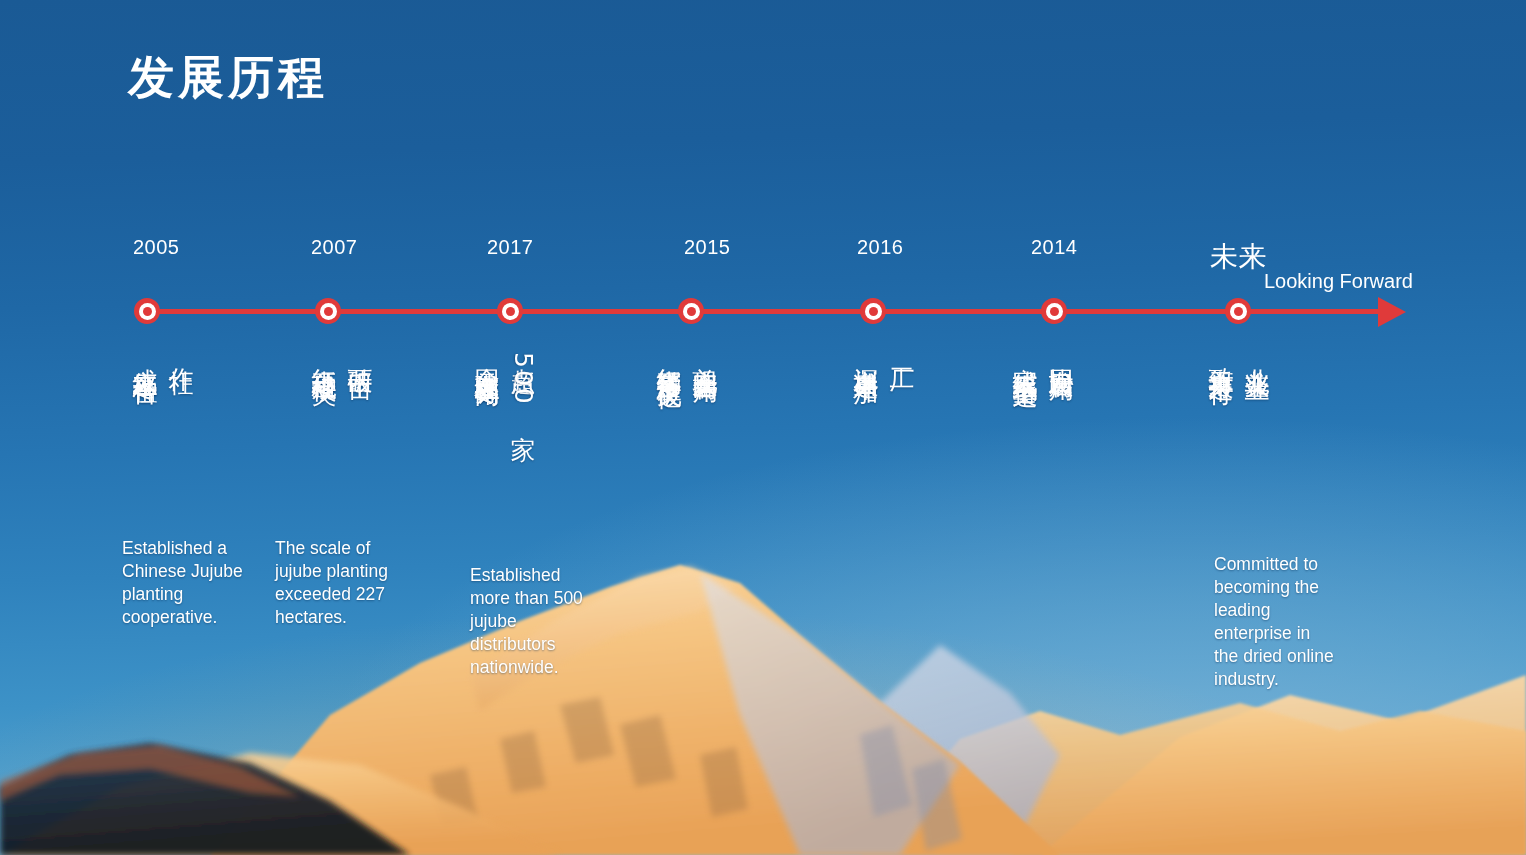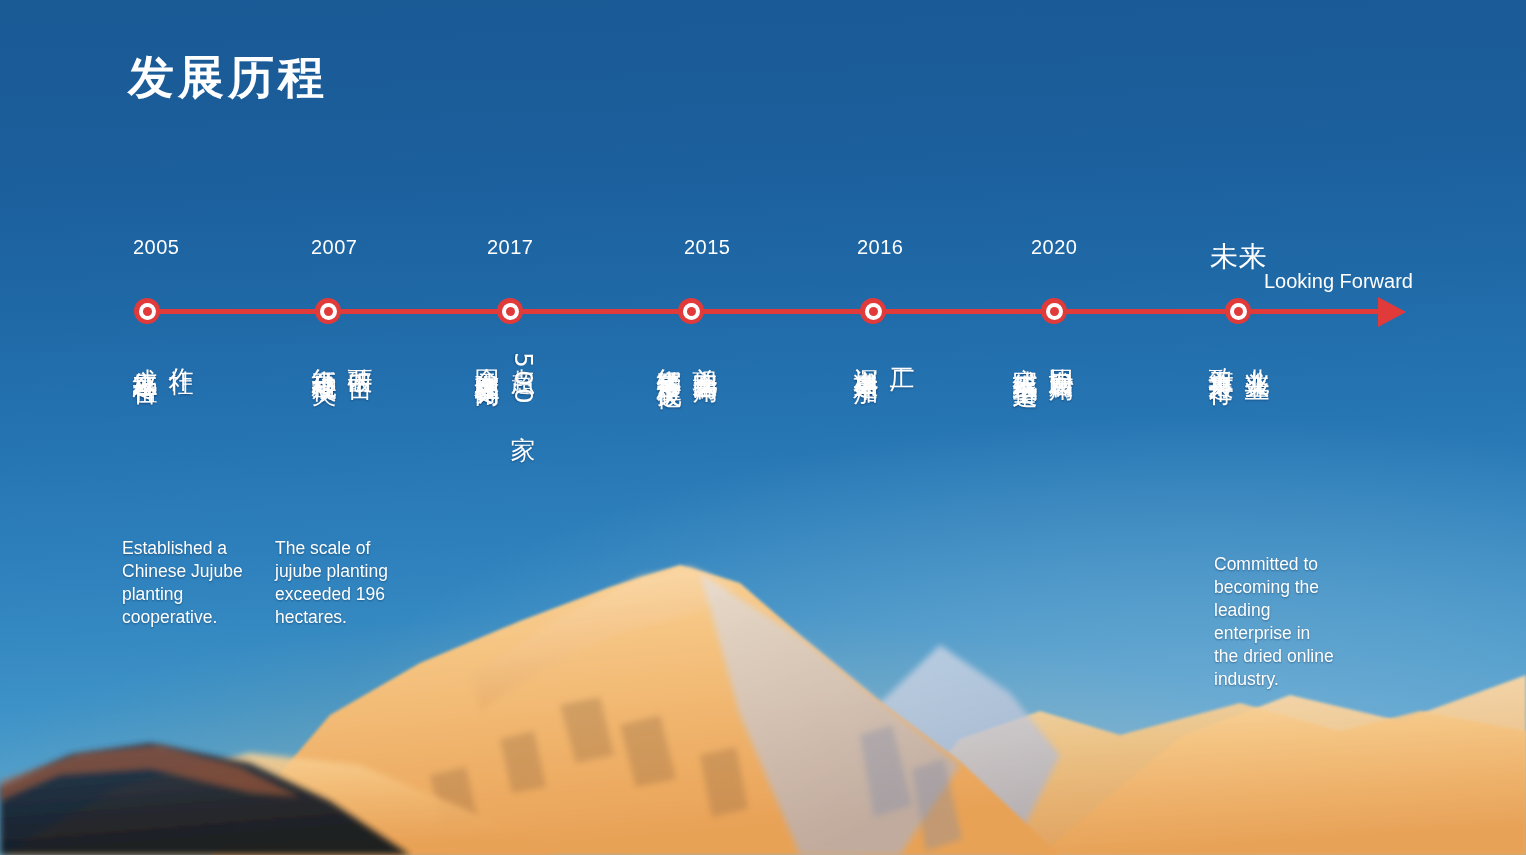--- a/index.html
+++ b/index.html
@@ -173,32 +173,33 @@
   <div class="year" style="left:311px">2007</div>
   <div class="node" style="left:328px">
       <span class="ring">
         <span class="dot"></span>
       </span>
     </div>
   <div class="vtext" style="left:305px;height:180px">
     <span>红枣种植规模突</span><br>
     <span>破两千亩</span>
   </div>
-  <div class="desc" style="left:275px;top:537px;width:122px">The scale of jujube planting exceeded 196 hectares.</div>
+  <div class="desc" style="left:275px;top:537px;width:122px">The scale of jujube planting exceeded 227 hectares.</div>
 
   <div class="year" style="left:487px">2017</div>
   <div class="node" style="left:510px">
       <span class="ring">
         <span class="dot"></span>
       </span>
     </div>
   <div class="vtext" style="left:468px;height:218px">
     <span>全国建立红枣分销网</span><br>
     <span>点超500 家</span>
   </div>
+  <div class="desc" style="left:470px;top:564px;width:126px">Established more than 500 jujube distributors nationwide.</div>
 
   <div class="year" style="left:684px">2015</div>
   <div class="node" style="left:691px">
       <span class="ring">
         <span class="dot"></span>
       </span>
     </div>
   <div class="vtext" style="left:650px;height:246px">
     <span>红枣销售产值突破一亿</span><br>
     <span>并实现全国布局</span>
@@ -208,21 +209,21 @@
   <div class="node" style="left:873px">
       <span class="ring">
         <span class="dot"></span>
       </span>
     </div>
   <div class="vtext" style="left:847px;height:180px">
     <span>深圳自建果干加</span><br>
     <span>工厂</span>
   </div>
 
-  <div class="year" style="left:1031px">2020</div>
+  <div class="year" style="left:1031px">2014</div>
   <div class="node" style="left:1054px">
       <span class="ring">
         <span class="dot"></span>
       </span>
     </div>
   <div class="vtext" style="left:1006px;height:218px">
     <span>完成线上线下全渠道</span><br>
     <span>协同发展布局</span>
   </div>
 

